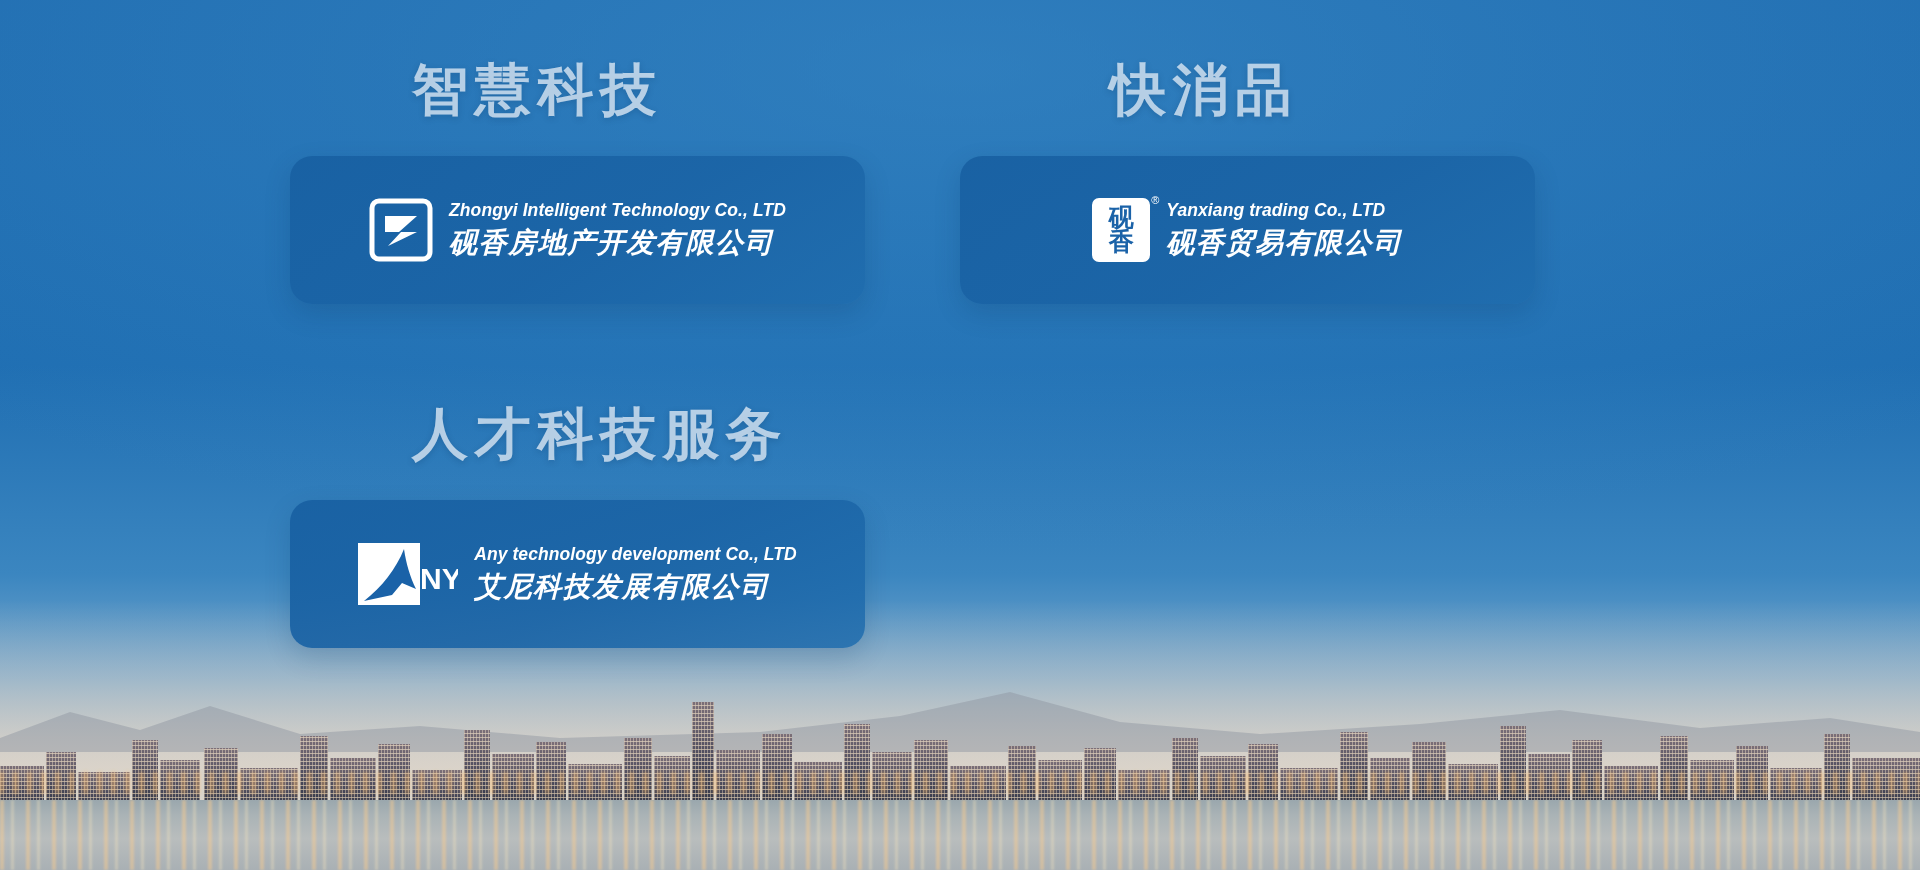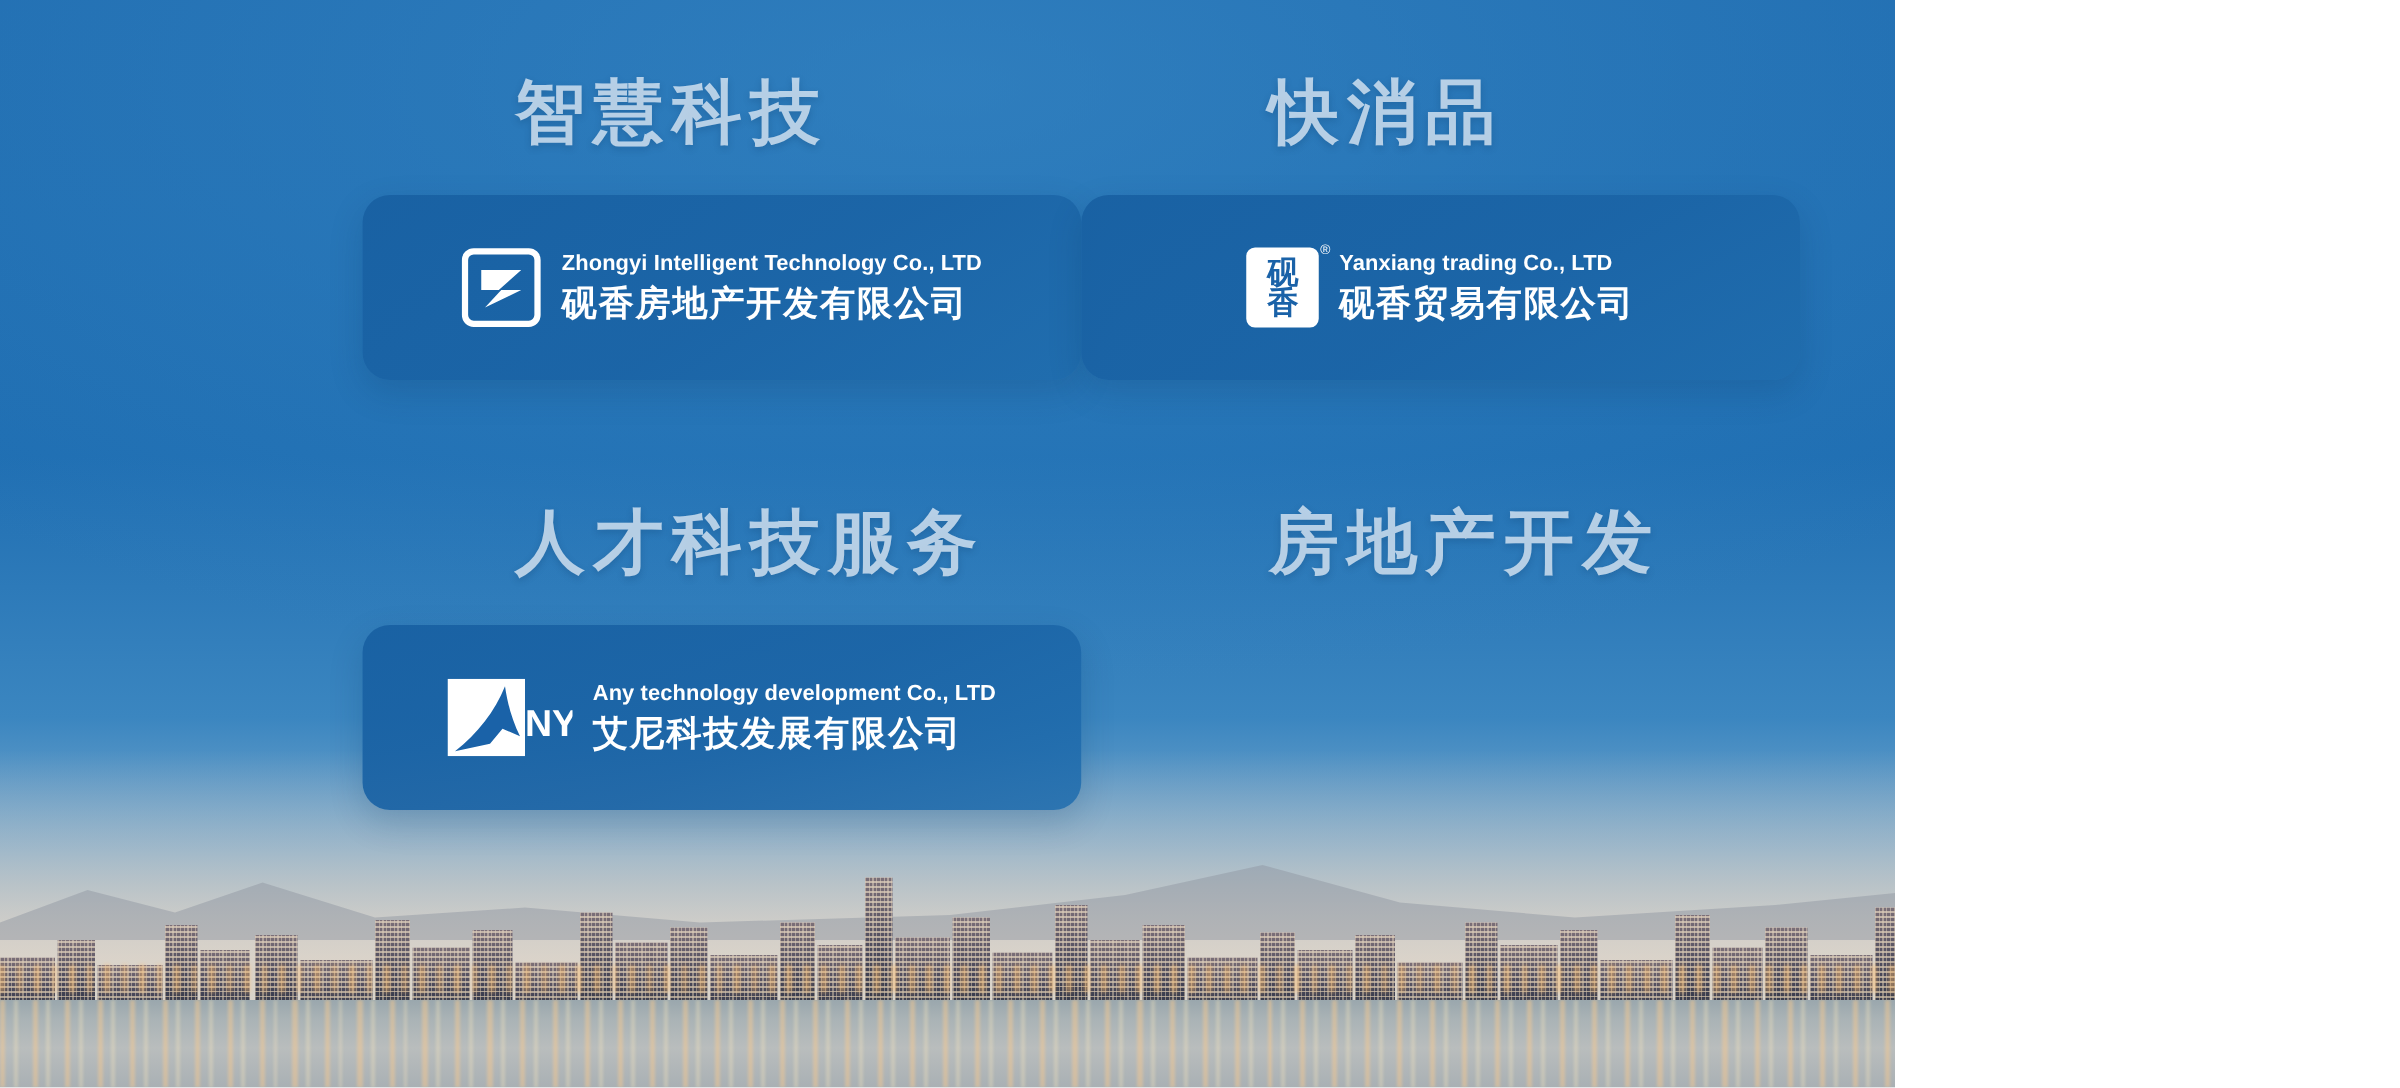--- a/index.html
+++ b/index.html
@@ -4,21 +4,21 @@
 <style>
   * { margin:0; padding:0; box-sizing:border-box; }
   html, body {
     width:1920px; height:870px;
     overflow:hidden;
     font-family:"Liberation Sans","DejaVu Sans",sans-serif;
   }
 
   .stage {
     position:relative;
-    width:1516px; height:870px;
+    width:1920px; height:870px;
     background:
       radial-gradient(120% 90% at 50% 8%, rgba(60,140,200,.55) 0%, rgba(30,105,176,0) 62%),
       linear-gradient(180deg, #1f6cb0 0%, #1f6eb2 42%, #3b86c0 66%, #7aa9cd 78%, #b9c5cd 86%, #cfd2cf 92%, #b9c2c6 100%);
     overflow:hidden;
   }
 
   
   .sky-haze{
     position:absolute; left:0; right:0; top:600px; height:270px;
     background:linear-gradient(180deg, rgba(255,255,255,0) 0%, rgba(214,206,196,.55) 40%, rgba(226,214,200,.75) 62%, rgba(200,204,208,.6) 100%);
@@ -95,21 +95,21 @@
     display:flex;
     align-items:center;
     justify-content:center;
     gap:16px;
     padding:0 24px;
   }
   .cell.right .card{ margin-left:0; }
 
   .logo{ flex:0 0 auto; display:flex; align-items:flex-start; }
 
-  .brand{ display:flex; flex-direction:column; justify-content:center; }
+  .brand{ display:flex; flex-direction:column; justify-content:center;font-style:italic; }
   .brand-en{
     color:#ffffff;
     font-size:17.5px;
     font-weight:700;
     letter-spacing:.005em;
     line-height:1.35;
     white-space:nowrap;
   }
   .brand-cn{
     color:#ffffff;
@@ -254,17 +254,16 @@
           </svg>
         </div>
         <div class="brand">
           <div class="brand-en">Any technology development Co., LTD</div>
           <div class="brand-cn">艾尼科技发展有限公司</div>
         </div>
       </div>
     </div>
 
     <div class="cell right">
-      <div class="cat-title">房地产开发</div>
     </div>
 
   </div>
 </div>
 
 </body></html>

